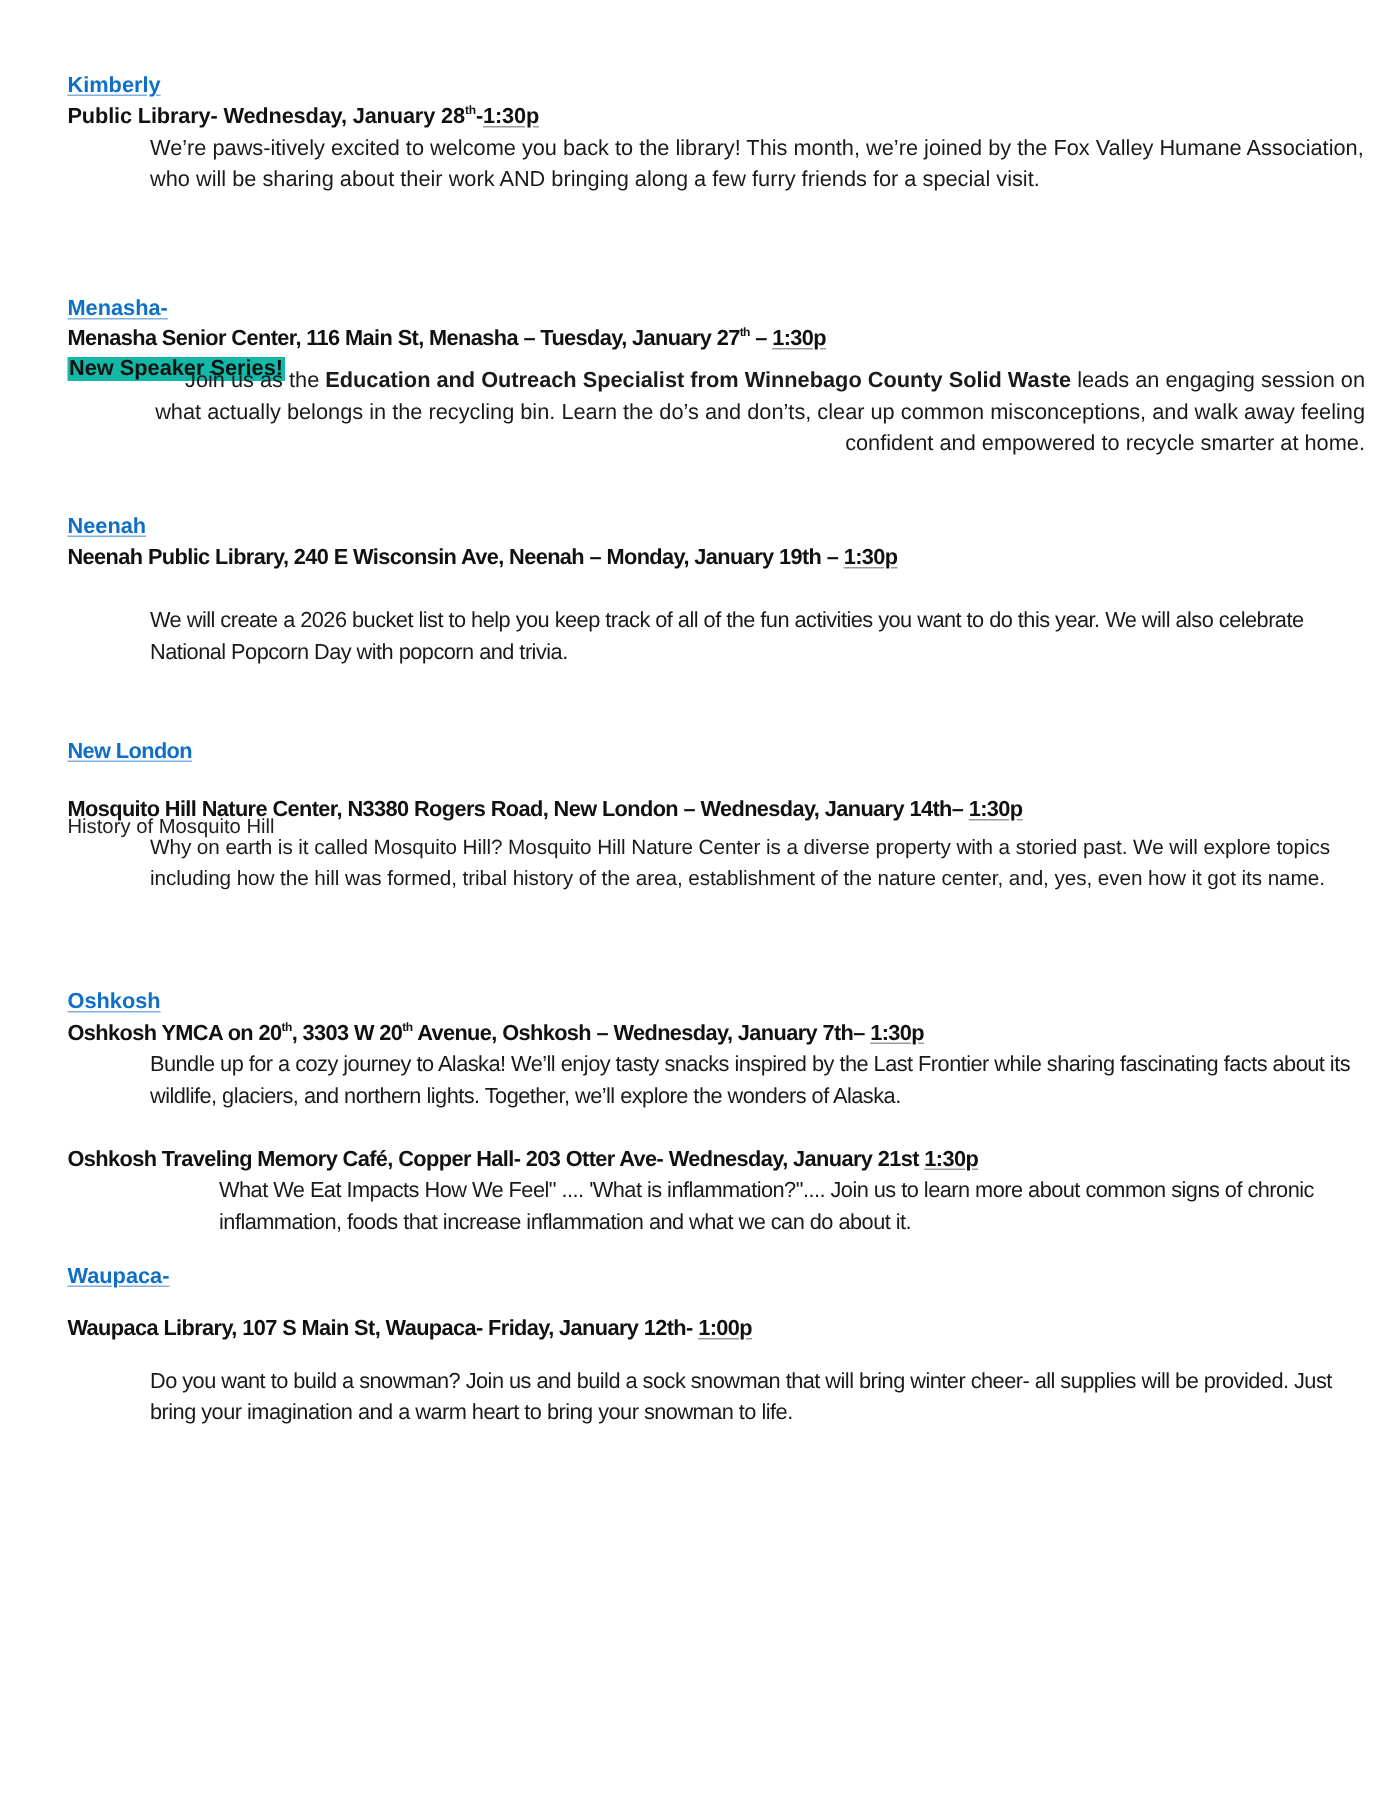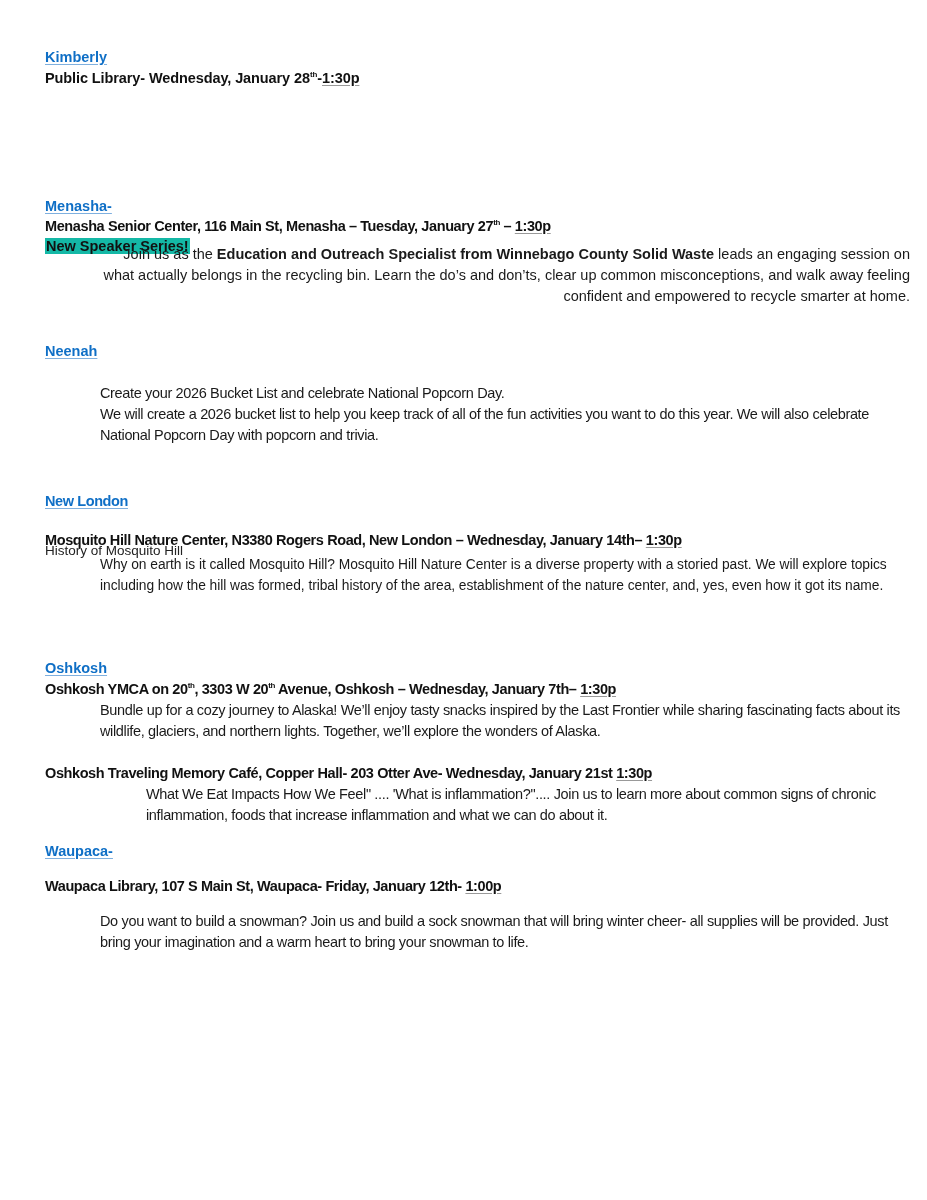--- a/index.html
+++ b/index.html
@@ -30,32 +30,35 @@
   </style>
 </head>
 <body>
 
 <div class="page">
 
   <div class="line city" style="top:48px;">Kimberly</div>
   <div class="line venue" style="top:69px;">
     <span>Public Library-  Wednesday, January 28</span><span class="sup">th</span><span>-</span><span class="time">1:30p</span>
   </div>
+  <div class="line desc" style="top:89px;">We’re paws-itively excited to welcome you back to the library! This month, we’re joined by the Fox Valley Humane Association, who will be sharing about their work AND bringing along a few furry friends for a special visit.</div>
 
   <div class="line city" style="top:197px;">Menasha-</div>
   <div class="line venue condensed" style="top:217px;">
     <span>Menasha Senior Center, 116 Main St, Menasha – Tuesday, January 27</span><span class="sup">th</span><span> – </span><span class="time">1:30p</span>
   </div>
   <div class="line" style="top:237px;">
     <span class="highlight">New Speaker Series!</span>
   </div>
   <div class="line desc" style="top:244px;text-align:right;"><span> Join us as the </span><b>Education and Outreach Specialist from Winnebago County Solid Waste</b><span> leads an engaging session on what actually belongs in the recycling bin. Learn the do’s and don’ts, clear up common misconceptions, and walk away feeling confident and empowered to recycle smarter at home.</span></div>
 
   <div class="line city" style="top:342px;">Neenah</div>
-  <div class="line desc narrow" style="top:383px;">Create your 2026 Bucket List and celebrate National Popcorn Day.</div>
+  <div class="line venue condensed" style="top:363px;">
+    <span>Neenah Public Library, 240 E Wisconsin Ave, Neenah – Monday, January 19th – </span><span class="time">1:30p</span>
+  </div>
   <div class="line desc narrow" style="top:404px;">We will create a 2026 bucket list to help you keep track of all of the fun activities you want to do this year. We will also celebrate National Popcorn Day with popcorn and trivia.</div>
 
   <div class="line city condensed" style="top:492px; letter-spacing:-0.4px;">New London</div>
   <div class="line venue condensed" style="top:531px;">
     <span>Mosquito Hill Nature Center, N3380 Rogers Road, New London – Wednesday, January 14th– </span><span class="time">1:30p</span>
   </div>
   <div class="line subtitle" style="top:514px;margin-top:28px;">History of Mosquito Hill</div>
   <div class="line desc cal" style="top:554px;">Why on earth is it called Mosquito Hill?  Mosquito Hill Nature Center is a diverse property with a storied past.  We will explore topics including how the hill was formed, tribal history of the area, establishment of the nature center, and, yes, even how it got its name.</div>
 
   <div class="line city" style="top:659px;">Oshkosh</div>

